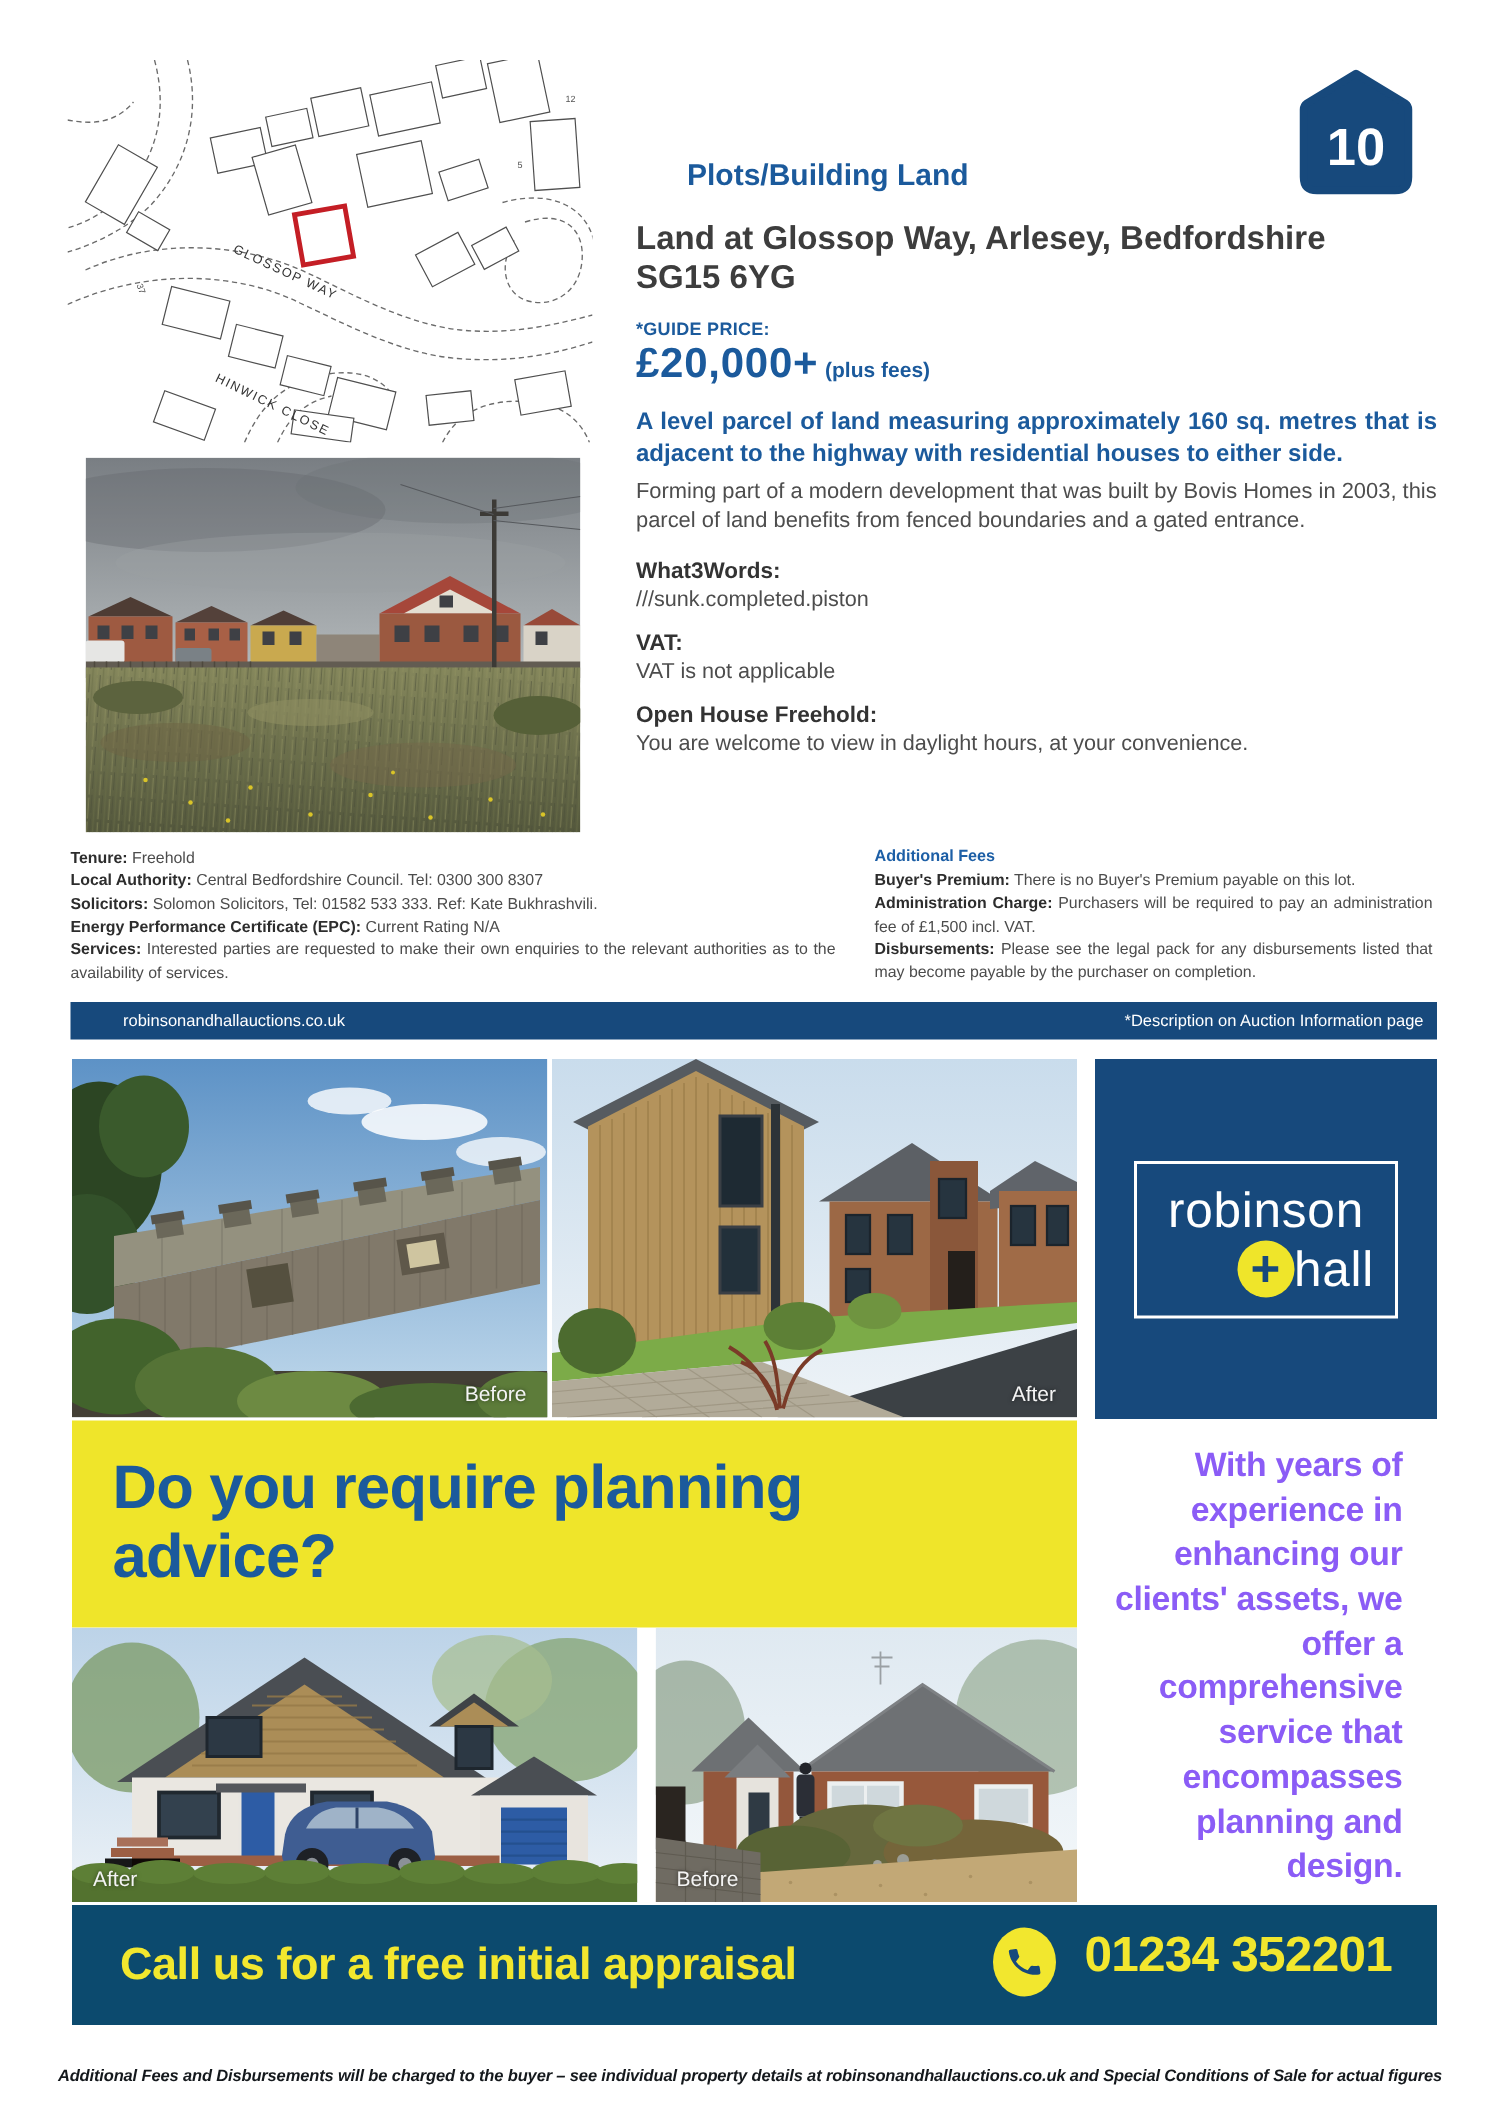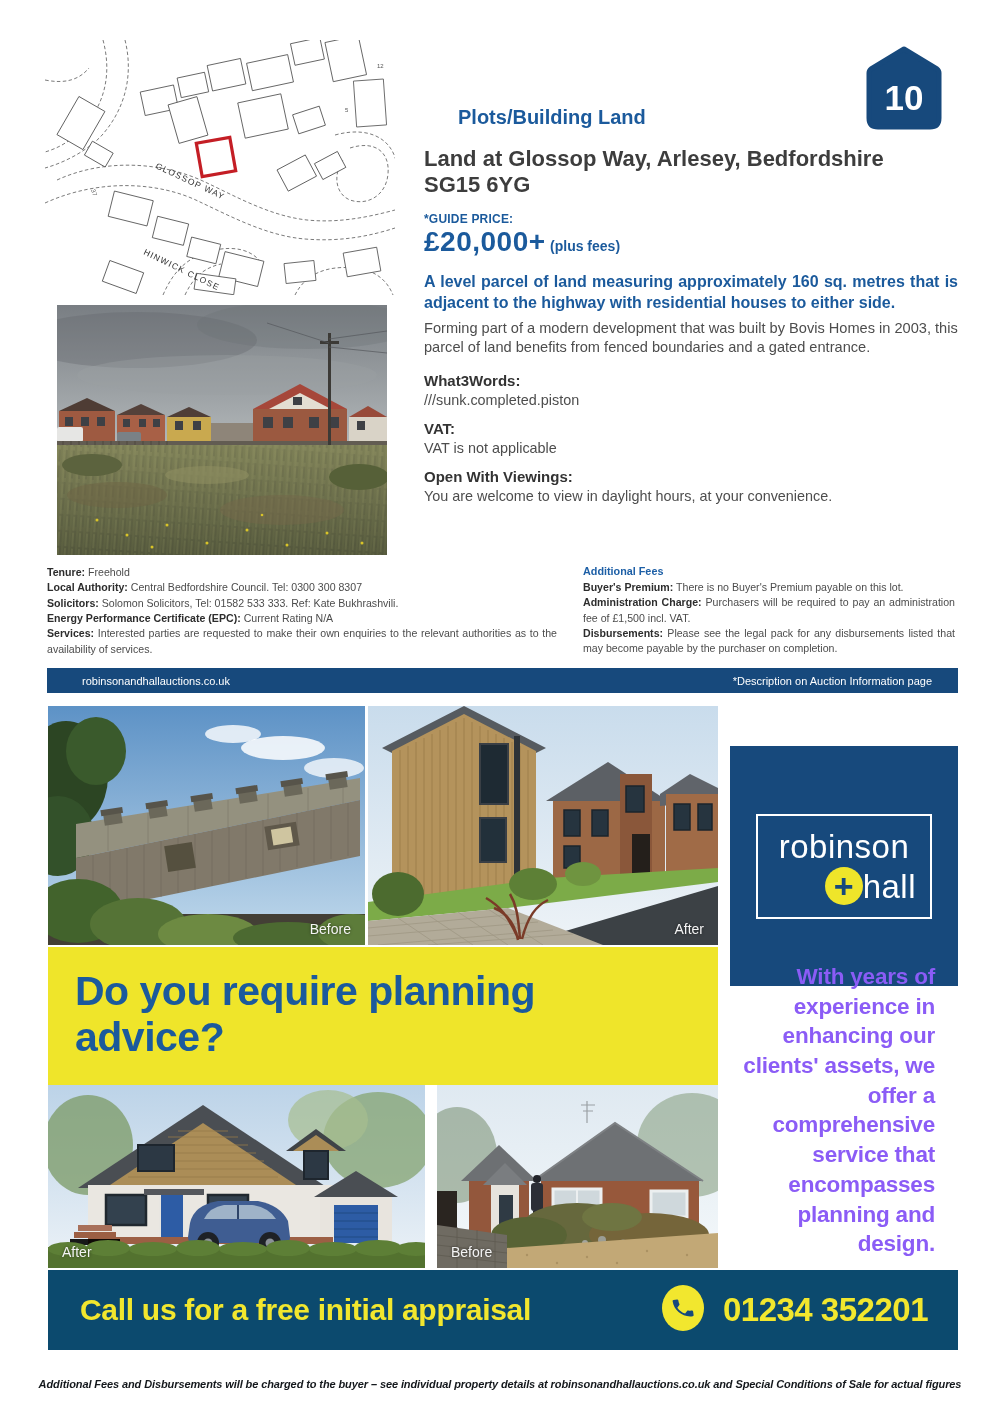--- a/index.html
+++ b/index.html
@@ -34,42 +34,42 @@
   .details-left{left:47px;top:565px;width:510px;}
   .details-right{left:583px;top:565px;width:372px;}
   .dl{font-size:10.6px;color:#4c4c4c;line-height:1.45;text-align:justify;}
   .dl .b{font-weight:bold;color:#2d2d2d;}
   .fees-heading{font-size:10.8px;font-weight:bold;color:#1d5fa6;margin-bottom:3px;}
 
   
   .site-bar{left:47px;top:668px;width:911px;height:25px;background:#17497c;color:#fff;
             display:flex;align-items:center;justify-content:space-between;font-size:11px;}
   .site-bar .l{padding-left:35px;}
-  .site-bar .r{padding-right:26px;}
+  .site-bar .r{padding-right:9px;}
 
   
   .logo-panel{left:730px;top:706px;width:228px;height:240px;background:#17497c;
-              display:flex;align-items:center;justify-content:center;margin-top:40px;}
+              display:flex;align-items:center;justify-content:center;}
   .logo-box{border:2.5px solid #fff;padding:14px 12px 12px 12px;width:148px;}
   .logo-w1{color:#fff;font-size:33px;letter-spacing:.5px;text-align:center;line-height:1;}
   .logo-l2{text-align:right;padding-right:2px;margin-top:4px;line-height:1;}
   .plus-circle{display:inline-flex;align-items:center;justify-content:center;width:38px;height:38px;
                border-radius:50%;background:#efe52a;color:#17497c;font-size:34px;font-weight:bold;
                vertical-align:middle;line-height:1;}
   .logo-w2{color:#fff;font-size:33px;letter-spacing:.5px;vertical-align:middle;}
 
   .yellow-block{left:48px;top:947px;width:670px;height:138px;background:#efe52a;}
   .yellow-block .h{padding:22px 0 0 27px;font-size:41px;font-weight:bold;color:#1b5a9c;
                    line-height:1.12;letter-spacing:-.5px;width:600px;}
   .pitch{left:730px;top:962px;width:205px;padding-right:23px;text-align:right;color:#8b5cf6;
          font-size:22.5px;font-weight:bold;line-height:1.32;letter-spacing:-.2px;}
 
   .cta-bar{left:48px;top:1270px;width:910px;height:80px;background:#0c4a6e;display:flex;align-items:center;}
   .cta-text{color:#f2e72e;font-size:30px;font-weight:bold;margin-left:32px;letter-spacing:-.3px;}
-  .cta-right{display:flex;align-items:center;margin-left:auto;margin-right:30px;}
+  .cta-right{display:flex;margin-left:auto;margin-right:30px;}
   .phone-number{color:#f2e72e;font-size:33px;font-weight:bold;margin-left:16px;letter-spacing:-.5px;}
 
   .footer{left:0;top:1378px;width:1000px;text-align:center;font-size:11px;font-weight:bold;
           color:#14181c;letter-spacing:-.1px;font-style:italic;}
 </style>
 </head>
 <body>
 
 <div class="page">
 
@@ -160,21 +160,21 @@
 
   <div class="abs kv w3w">
     <div class="kv-label">What3Words:</div>
     <div class="kv-text">///sunk.completed.piston</div>
   </div>
   <div class="abs kv vat">
     <div class="kv-label">VAT:</div>
     <div class="kv-text">VAT is not applicable</div>
   </div>
   <div class="abs kv viewings">
-    <div class="kv-label">Open With Viewings:</div>
+    <div class="kv-label">Open House Freehold:</div>
     <div class="kv-text">You are welcome to view in daylight hours, at your convenience.</div>
   </div>
 
   <div class="abs photo" style="left:57px;top:305px;width:330px;height:250px;">
     <svg width="330" height="250" viewBox="0 0 330 250">
       <defs>
         <linearGradient id="sky1" x1="0" y1="0" x2="0" y2="1">
           <stop offset="0" stop-color="#797e83"></stop>
             <stop offset="1" stop-color="#b6bbbd"></stop>
         </linearGradient>

